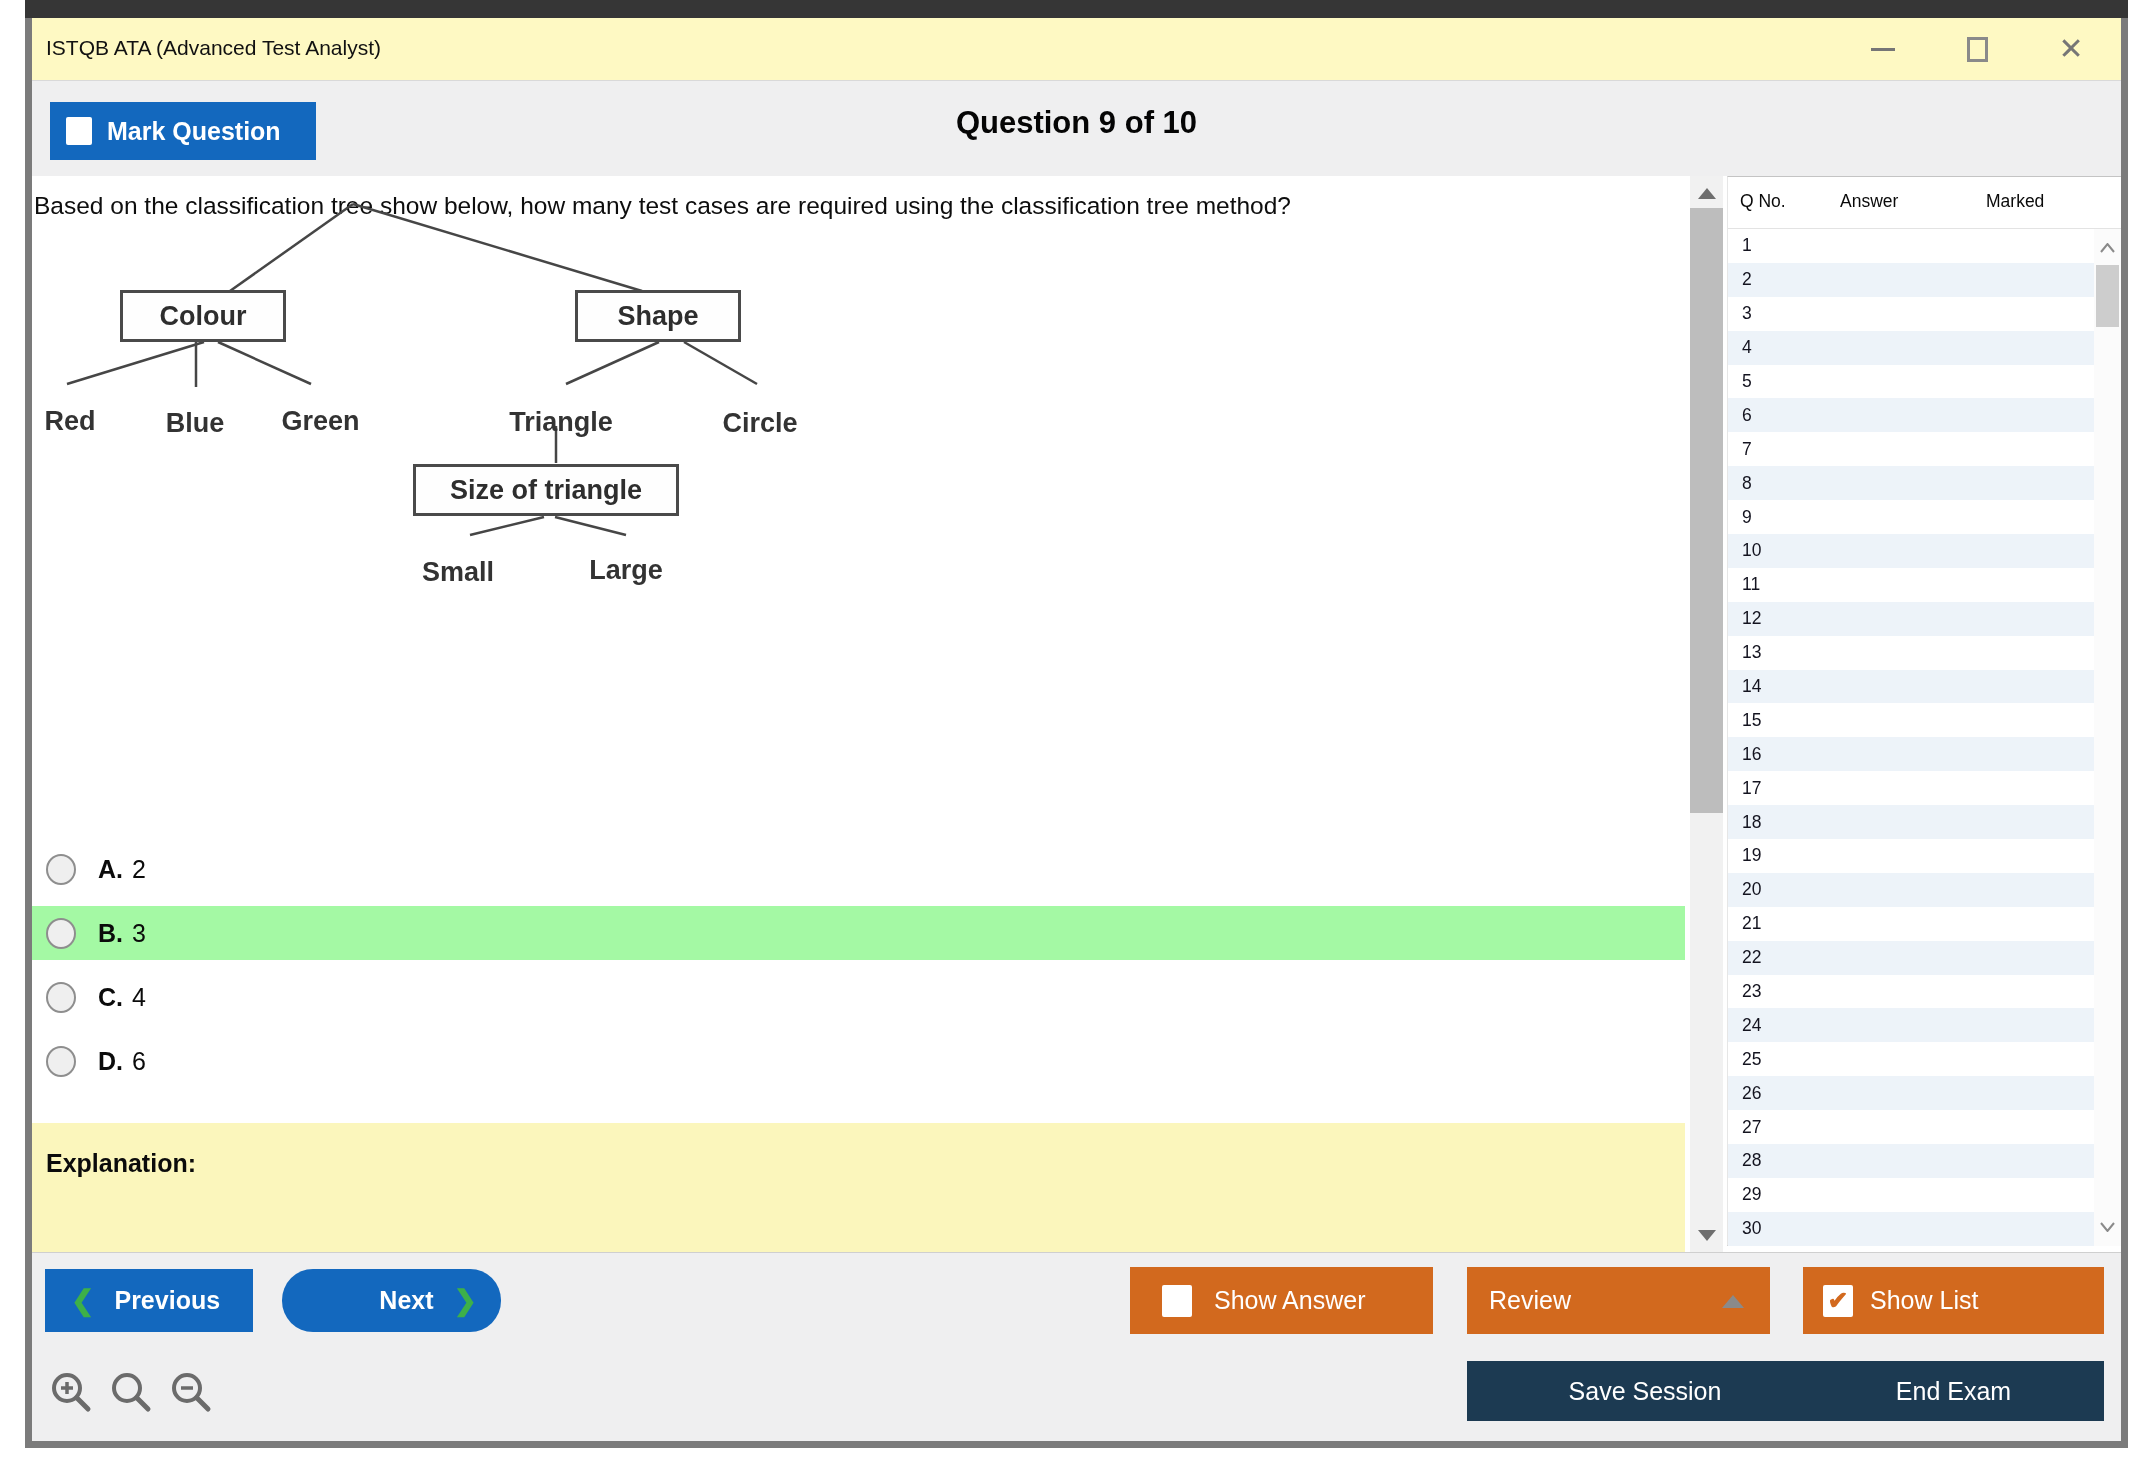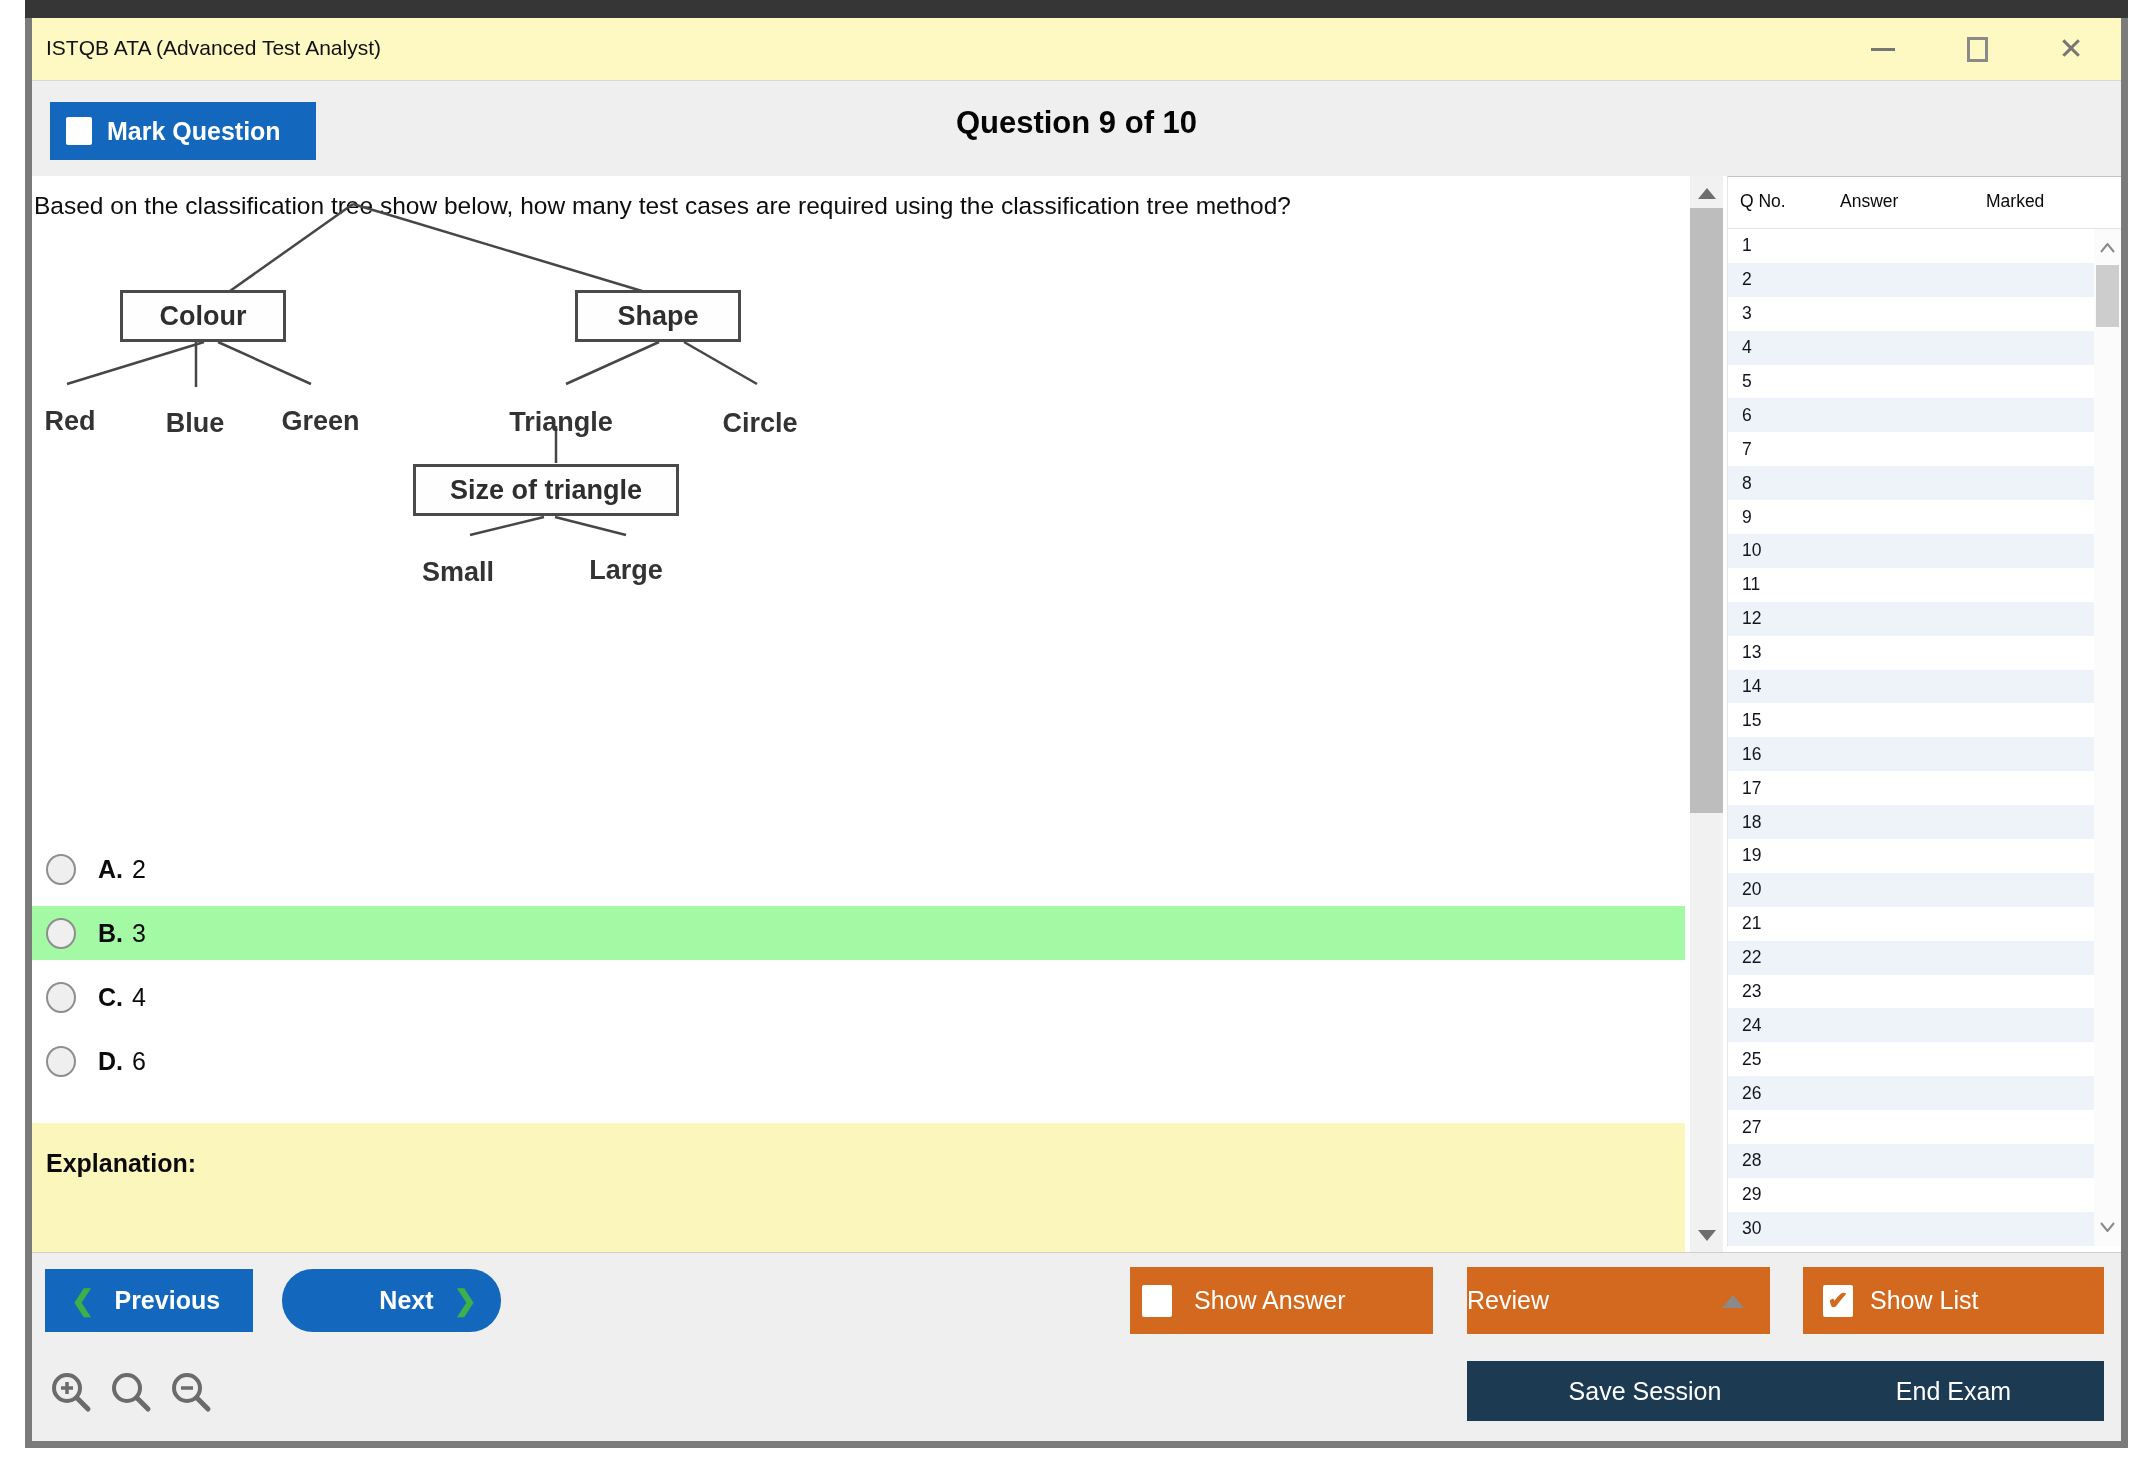--- a/index.html
+++ b/index.html
@@ -85,22 +85,22 @@
   .isb-thumb{position:absolute; left:2px; top:36px; width:23px; height:62px; background:#cdcdcd; cursor:grab;}
 
   
   .toolbar{position:absolute; left:0; top:1234px; width:2089px; height:189px; background:var(--panel-bg); border-top:1px solid #cfcfcf;}
   .tb-btn{position:absolute; border:none; display:flex; align-items:center; font-size:25px; cursor:pointer;}
   .btn-blue{background:var(--blue); color:#fff; font-weight:bold; height:63px; top:16px;}
   .btn-prev{left:13px; width:208px; padding-left:26px; gap:20px;}
   .btn-next{left:250px; width:219px; justify-content:flex-end; padding-right:24px; gap:20px;border-radius:31px;}
   .chev{color:var(--chevron-green); font-size:28px; font-weight:bold;}
   .btn-orange{background:var(--orange); color:#fff; height:67px; top:14px;}
-  .btn-show-answer{left:1098px; width:303px; padding-left:12px; gap:22px;}
-  .btn-review{left:1435px; width:303px; }
+  .btn-show-answer{left:1098px; width:303px; padding-left:32px; gap:22px;}
+  .btn-review{left:1435px; width:303px; padding-left:22px;}
   .review-tri{position:absolute; right:26px; top:28px; width:0; height:0;
               border-left:11px solid transparent; border-right:11px solid transparent; border-bottom:13px solid #8a8a8a;}
   .btn-show-list{left:1771px; width:301px; padding-left:20px; gap:17px;}
   .cb-orange-check{width:30px; height:32px; background:#fff; border-radius:2px; display:flex; align-items:center; justify-content:center;
                    color:var(--orange); font-size:25px; font-weight:bold; flex:0 0 auto;}
   .cb-plain{width:30px; height:32px; background:#fff; border-radius:2px; flex:0 0 auto;}
   .btn-navy{background:var(--navy); color:#fff; height:60px; top:108px; justify-content:center;}
   .btn-save{left:1435px; width:356px;}
   .btn-end{left:1771px; width:301px;}
   .zoom-icons{position:absolute; left:16px; top:116px; display:flex; gap:14px;}

